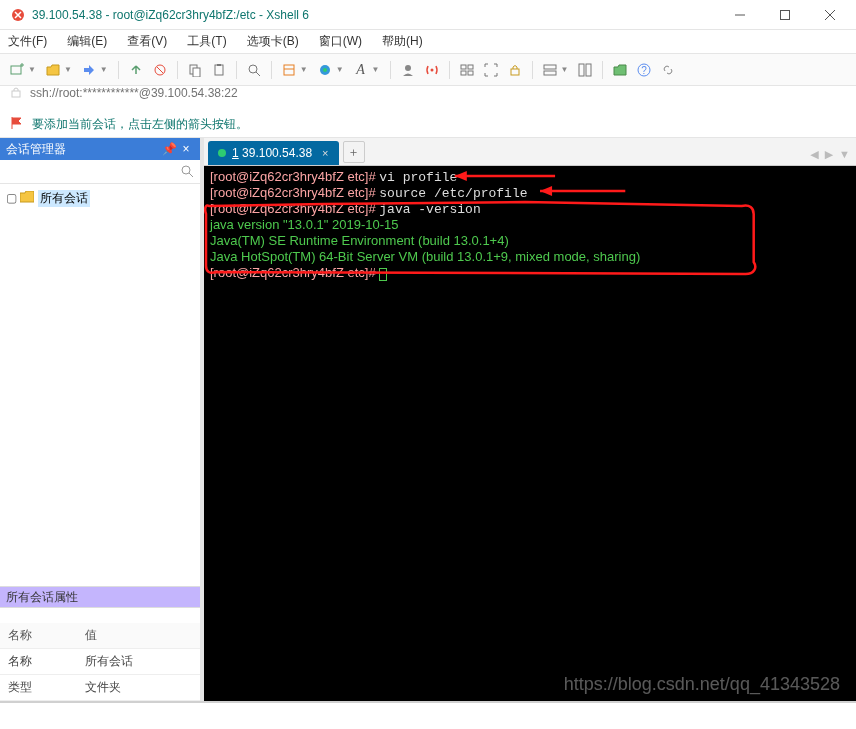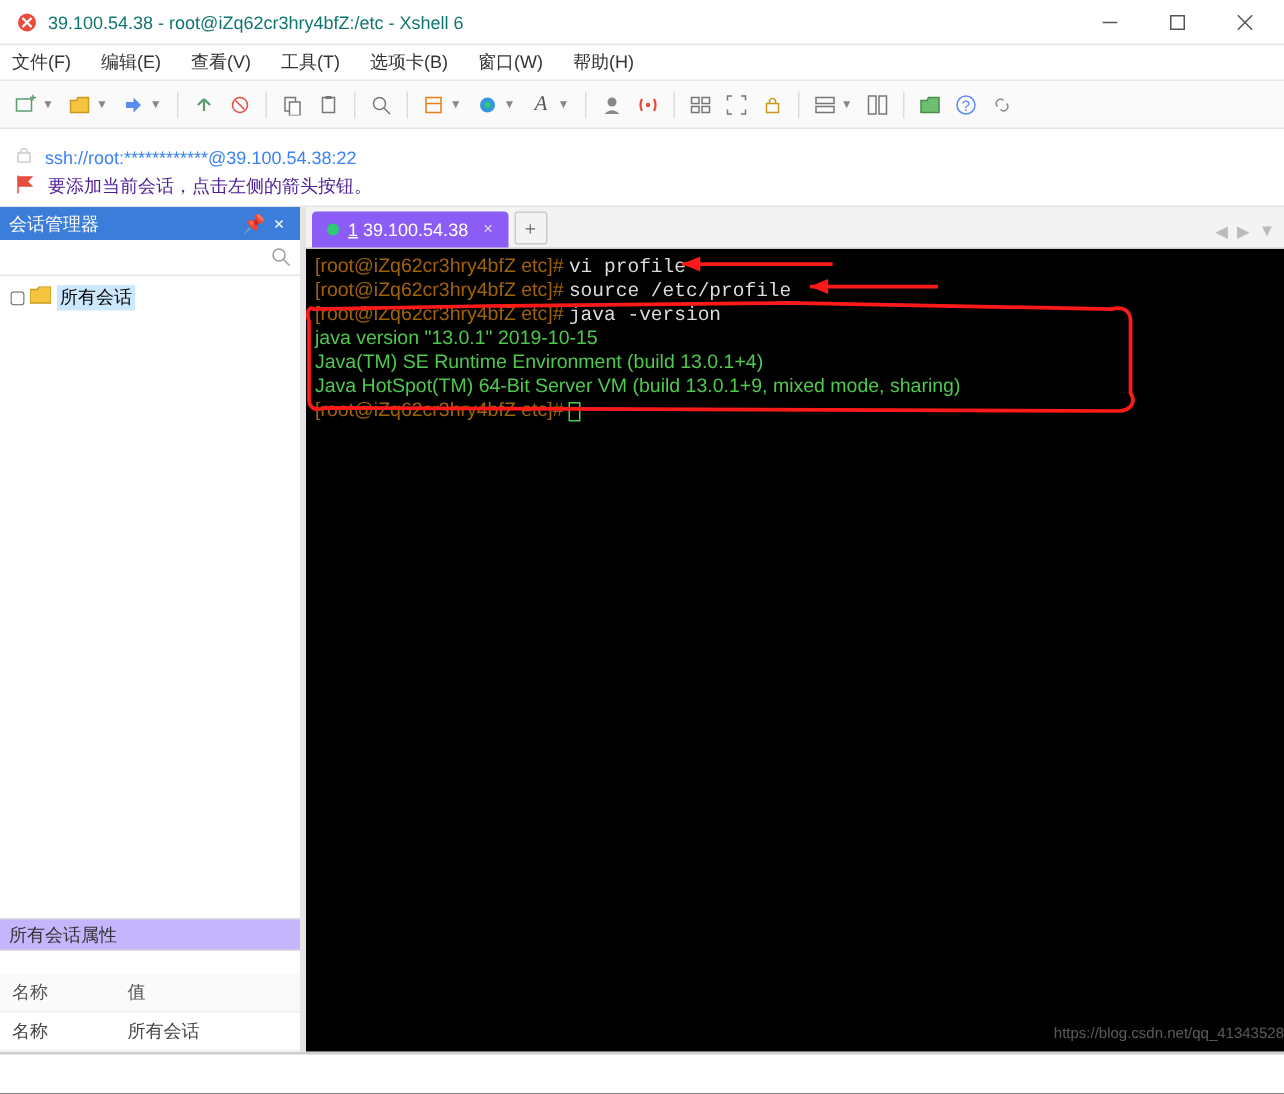--- a/index.html
+++ b/index.html
@@ -11,23 +11,23 @@
 .titlebar .win-btn { width: 45px; height: 30px; display: flex; align-items: center; justify-content: center; color: #555; }
 
 .menubar { height: 24px; display: flex; align-items: center; padding: 0 0; gap: 4px; border-bottom: 1px solid #e5e5e5; }
 .menubar .menu-item { padding: 2px 8px; color: #333; }
 
 .toolbar { height: 32px; display: flex; align-items: center; padding: 0 6px; gap: 2px; border-bottom: 1px solid #e5e5e5; background: #fafafa; }
 .toolbar .tb-btn { width: 22px; height: 22px; display: flex; align-items: center; justify-content: center; border-radius: 2px; color: #555; }
 .toolbar .tb-sep { width: 1px; height: 18px; background: #ddd; margin: 0 4px; }
 .toolbar .dd { font-size: 8px; color: #888; margin-left: -2px; margin-right: 4px; }
 
-.addressbar { height: 26px; display: flex; align-items: flex-end; padding: 0 10px; gap: 8px; color: #3b82f6; }
+.addressbar { height: 26px; display: flex; align-items: flex-start; padding: 0 10px; gap: 8px; color: #737373; }
 .addressbar .lock-icon { color: #ccc; }
-.notify-bar { height: 26px; display: flex; align-items: center; padding: 0 10px; gap: 8px; color: #4c1d95; border-bottom: 1px solid #e5e5e5; }
+.notify-bar { height: 26px; display: flex; align-items: center; padding: 0 10px; gap: 8px; color: #0f766e; border-bottom: 1px solid #e5e5e5; }
 .notify-bar .flag-icon { color: #e74c3c; }
 
 .body-row { display: flex; height: 563px; }
 .sidebar { width: 200px; display: flex; flex-direction: column; }
 .side-header { height: 22px; background: #3b7dd8; color: #fff; display: flex; align-items: center; padding: 0 6px; font-size: 12px; }
 .side-header .spacer { flex:1; }
 .side-header .pin, .side-header .x { width: 16px; text-align: center; }
 .side-search { height: 24px; display: flex; align-items: center; justify-content: flex-end; padding: 0 6px; border-bottom: 1px solid #e5e5e5; color: #999; }
 .tree { flex: 1; padding: 4px 6px; background: #fff; overflow: auto; }
 .tree-row { display: flex; align-items: center; gap: 4px; height: 20px; }
@@ -38,32 +38,32 @@
 .props-header { height: 22px; background: #c4b5fd; border-top: 1px solid #ddd; border-bottom: 1px solid #ddd; display: flex; align-items: center; padding: 0 6px; color: #333; }
 .props { background: #fff; }
 .props table { width: 100%; border-collapse: collapse; font-size: 12px; margin-top: 15px; }
 .props th, .props td { text-align: left; padding: 4px 8px; border-bottom: 1px solid #eee; color: #444; }
 .props th { font-weight: normal; color: #555; background: #fafafa; }
 
 .splitter { width: 4px; background: #e5e5e5; cursor: col-resize; }
 
 .main { flex: 1; display: flex; flex-direction: column; background: #fff; }
 .tabstrip { height: 28px; background: #f3f3f3; display: flex; align-items: flex-end; padding: 0 4px; gap: 2px; border-bottom: 1px solid #ccc; position: relative; }
-.tab { height: 24px; display: flex; align-items: center; gap: 6px; padding: 0 10px; background: #8b5cf6; color: #fff; border-radius: 3px 3px 0 0; font-size: 12px; position: relative; }
+.tab { height: 24px; display: flex; align-items: center; gap: 6px; padding: 0 10px; background: #0369a1; color: #fff; border-radius: 3px 3px 0 0; font-size: 12px; position: relative; }
 .tab .dot { width: 8px; height: 8px; border-radius: 50%; background: #2ecc71; }
 .tab .label u { text-decoration: underline; }
 .tab .close-x { font-size: 11px; color: #ddd; margin-left: 4px; }
 .tab-add { width: 22px; height: 22px; display: flex; align-items: center; justify-content: center; color: #666; border: 1px solid #ccc; border-radius: 2px; margin-left: 2px; margin-bottom: 2px; }
 .tabstrip .nav-arrows { position: absolute; right: 6px; bottom: 4px; display: flex; gap: 6px; color: #bbb; font-size: 11px; }
 
 .terminal { flex: 1; background: #000; color: #ddd; font-family: "Consolas", "Courier New", monospace; font-size: 13px; padding: 4px 6px; position: relative; white-space: pre; overflow: hidden; line-height: 1.15; }
-.terminal .purple { color: #a16207; }
+.terminal .purple { color: #fca5a5; }
 .terminal .green { color: #4ec94e; }
 .terminal .cursor { display: inline-block; width: 8px; height: 13px; border: 1px solid #4ec94e; vertical-align: text-bottom; }
-.terminal .watermark { position: absolute; right: 0; bottom: 6px; color: rgba(255,255,255,0.35); font-family: sans-serif; font-size: 10px; margin-top: 36px; }
+.terminal .watermark { position: absolute; right: 16px; bottom: 6px; color: rgba(255,255,255,0.35); font-family: sans-serif; font-size: 18px; margin-top: 36px; }
 
 .terminal svg.annot { position: absolute; top: 0; left: 0; width: 100%; height: 100%; pointer-events: none; }
 .annot path, .annot line, .annot polyline { stroke: #ff1a1a; stroke-width: 2.5; fill: none; }
 .annot .arrowhead { fill: #ff1a1a; stroke: none; }
 
 .footer-border { height: 2px; background: #d0d0d0; }
 </style>
 </head>
 <body>
 
@@ -284,20 +284,24 @@
       <table>
         <tbody>
             <tr>
               <th>名称</th>
               <th>值</th>
             </tr>
         <tr>
               <td>名称</td>
               <td>所有会话</td>
             </tr>
+        <tr>
+              <td>类型</td>
+              <td>文件夹</td>
+            </tr>
       </tbody>
         </table>
     </div>
   </div>
 
   <div class="splitter"></div>
 
   <div class="main">
     <div class="tabstrip">
       <div class="tab">

